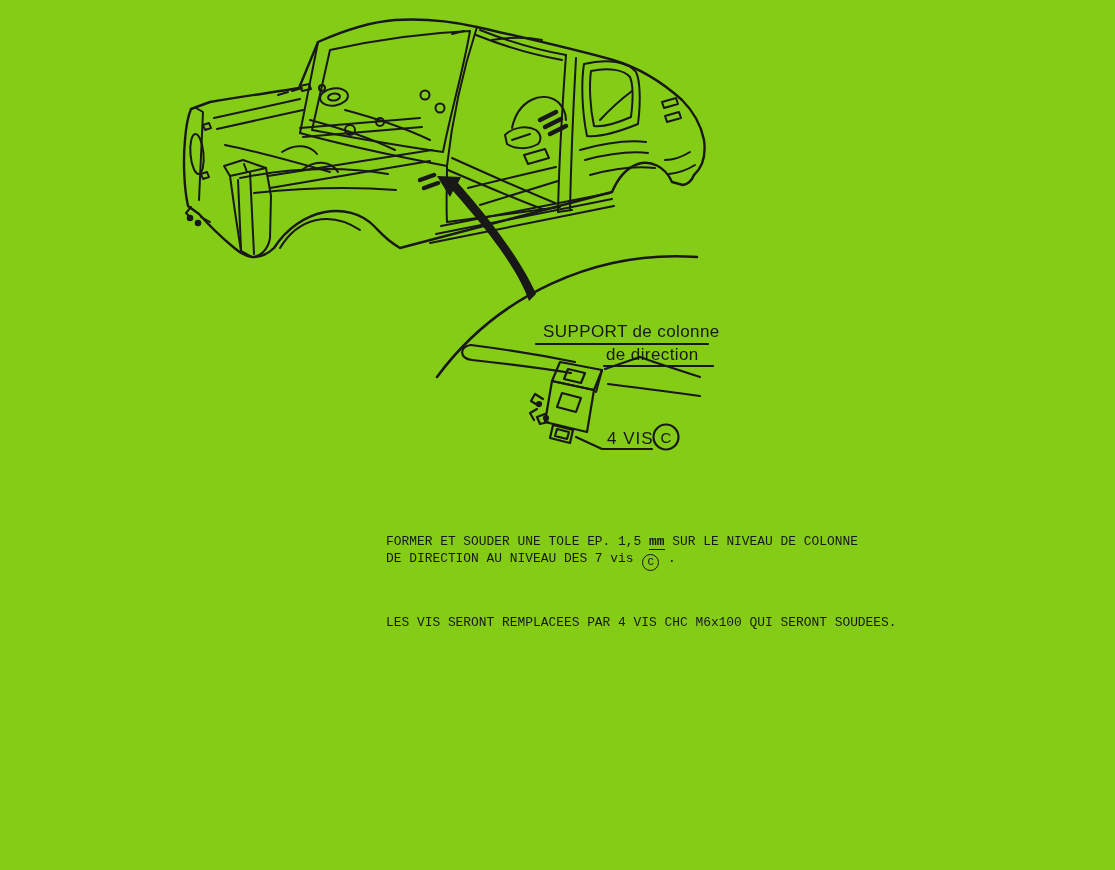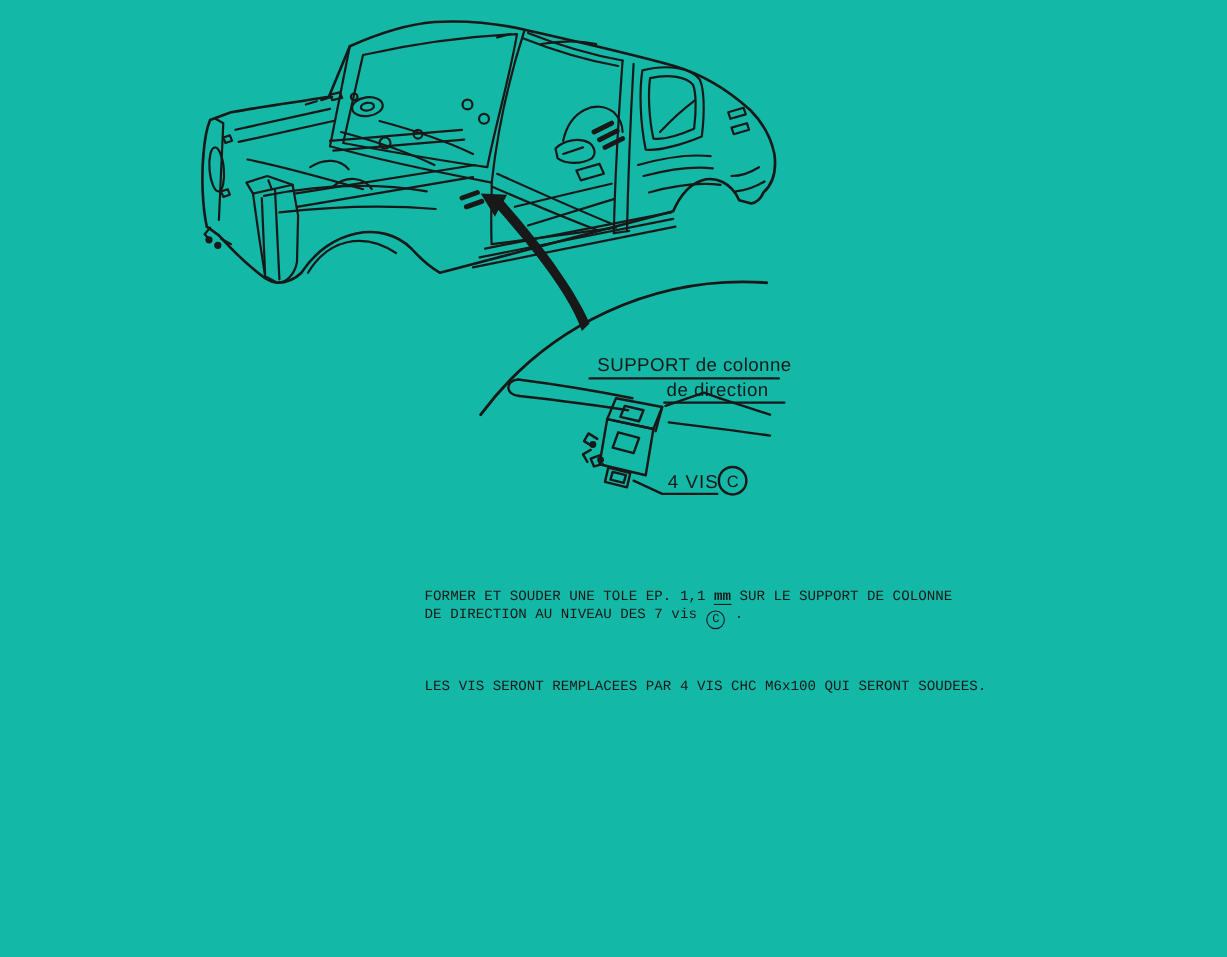--- a/index.html
+++ b/index.html
@@ -1,16 +1,16 @@
 <!DOCTYPE html>
 <html><head>
 <meta charset="utf-8">
 <style>
   html,body{margin:0;padding:0;background:#ffffff;}
-  .page{position:relative;width:1115px;height:870px;background:#14b8a6;overflow:hidden;
+  .page{position:relative;width:1115px;height:870px;background:#84cc16;overflow:hidden;
         font-family:"Liberation Sans",sans-serif;}
   .figure{position:absolute;left:0;top:0;width:1115px;height:870px;}
   .figure path,.figure line,.figure ellipse,.figure circle{vector-effect:none;}
   .instructions{position:absolute;left:386px;top:499px;color:#181818;
                 font-family:"Liberation Mono","DejaVu Sans Mono",monospace;
                 font-size:12.9px;line-height:17px;white-space:pre;}
   .instructions p{margin:0;}
   .instructions p + p{margin-top:9px;text-align:center;}
   .u{border-bottom:1.4px solid #181818;font-weight:bold;}
   .circled{display:inline-block;width:15px;height:15px;border:1.4px solid #181818;
@@ -194,17 +194,17 @@
       <text class="callout-label" x="606" y="360" stroke="none">de direction</text>
       <line x1="604" y1="366" x2="713" y2="366"></line>
 
       <text class="screws-label" x="607" y="444" stroke="none">4 VIS</text>
       <circle cx="666" cy="437" r="12.5"></circle>
       <text class="ref-letter" x="666" y="443" text-anchor="middle" stroke="none">C</text>
     </g>
   </svg>
 
   <div class="instructions">
-    <p><span>FORMER ET SOUDER UNE TOLE EP. 1,1 </span><span class="u">mm</span><span> SUR LE SUPPORT DE COLONNE</span><br><span>DE DIRECTION AU NIVEAU DES 7 vis </span><span class="circled">C</span><span> .</span></p>
+    <p><span>FORMER ET SOUDER UNE TOLE EP. 1,5 </span><span class="u">mm</span><span> SUR LE NIVEAU DE COLONNE</span><br><span>DE DIRECTION AU NIVEAU DES 7 vis </span><span class="circled">C</span><span> .</span></p>
     <p>LES VIS SERONT REMPLACEES PAR 4 VIS CHC M6x100 QUI SERONT SOUDEES.</p>
   </div>
 
 </div>
 
 </body></html>

